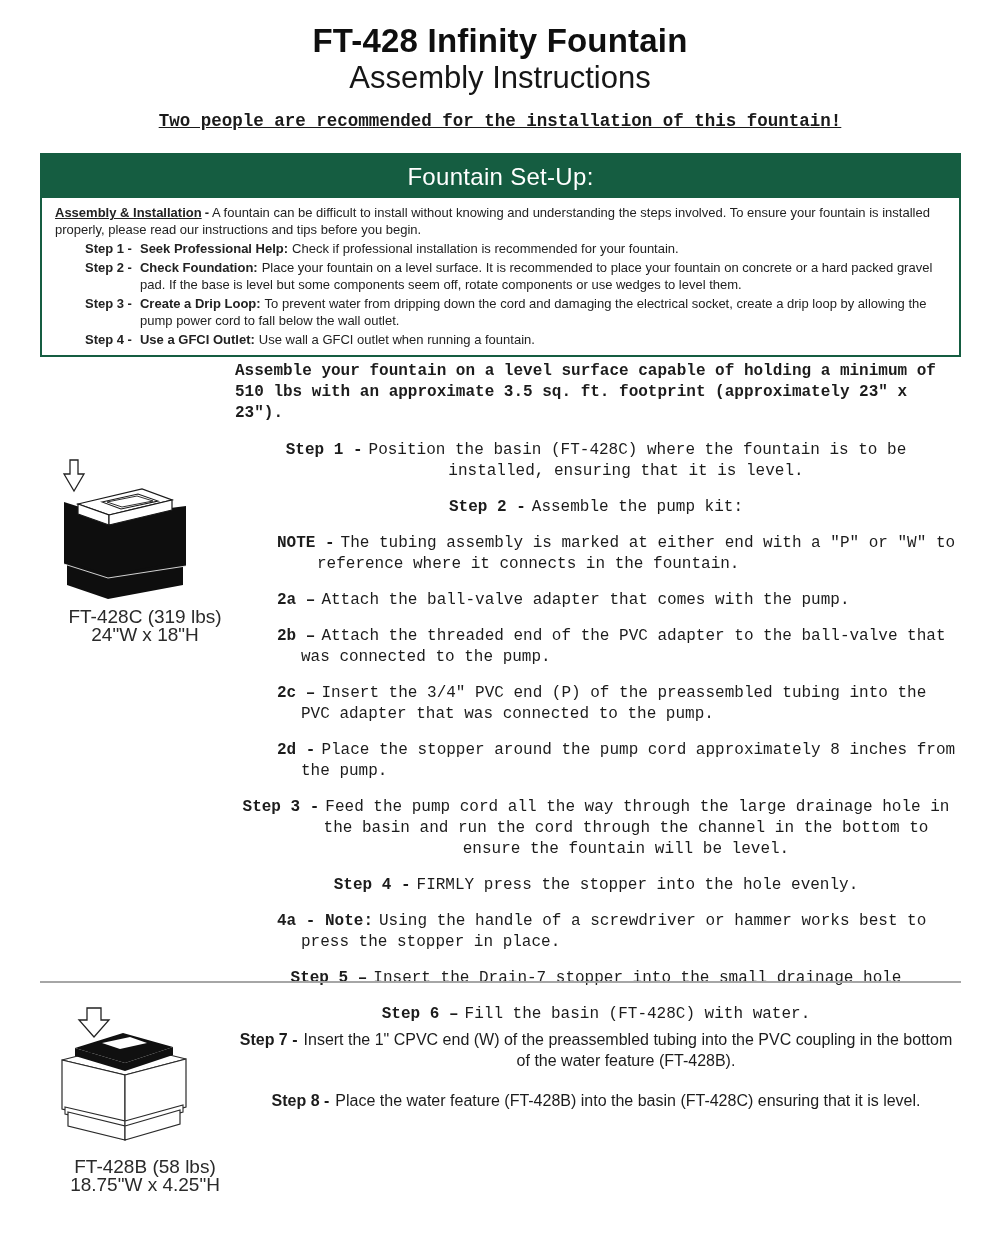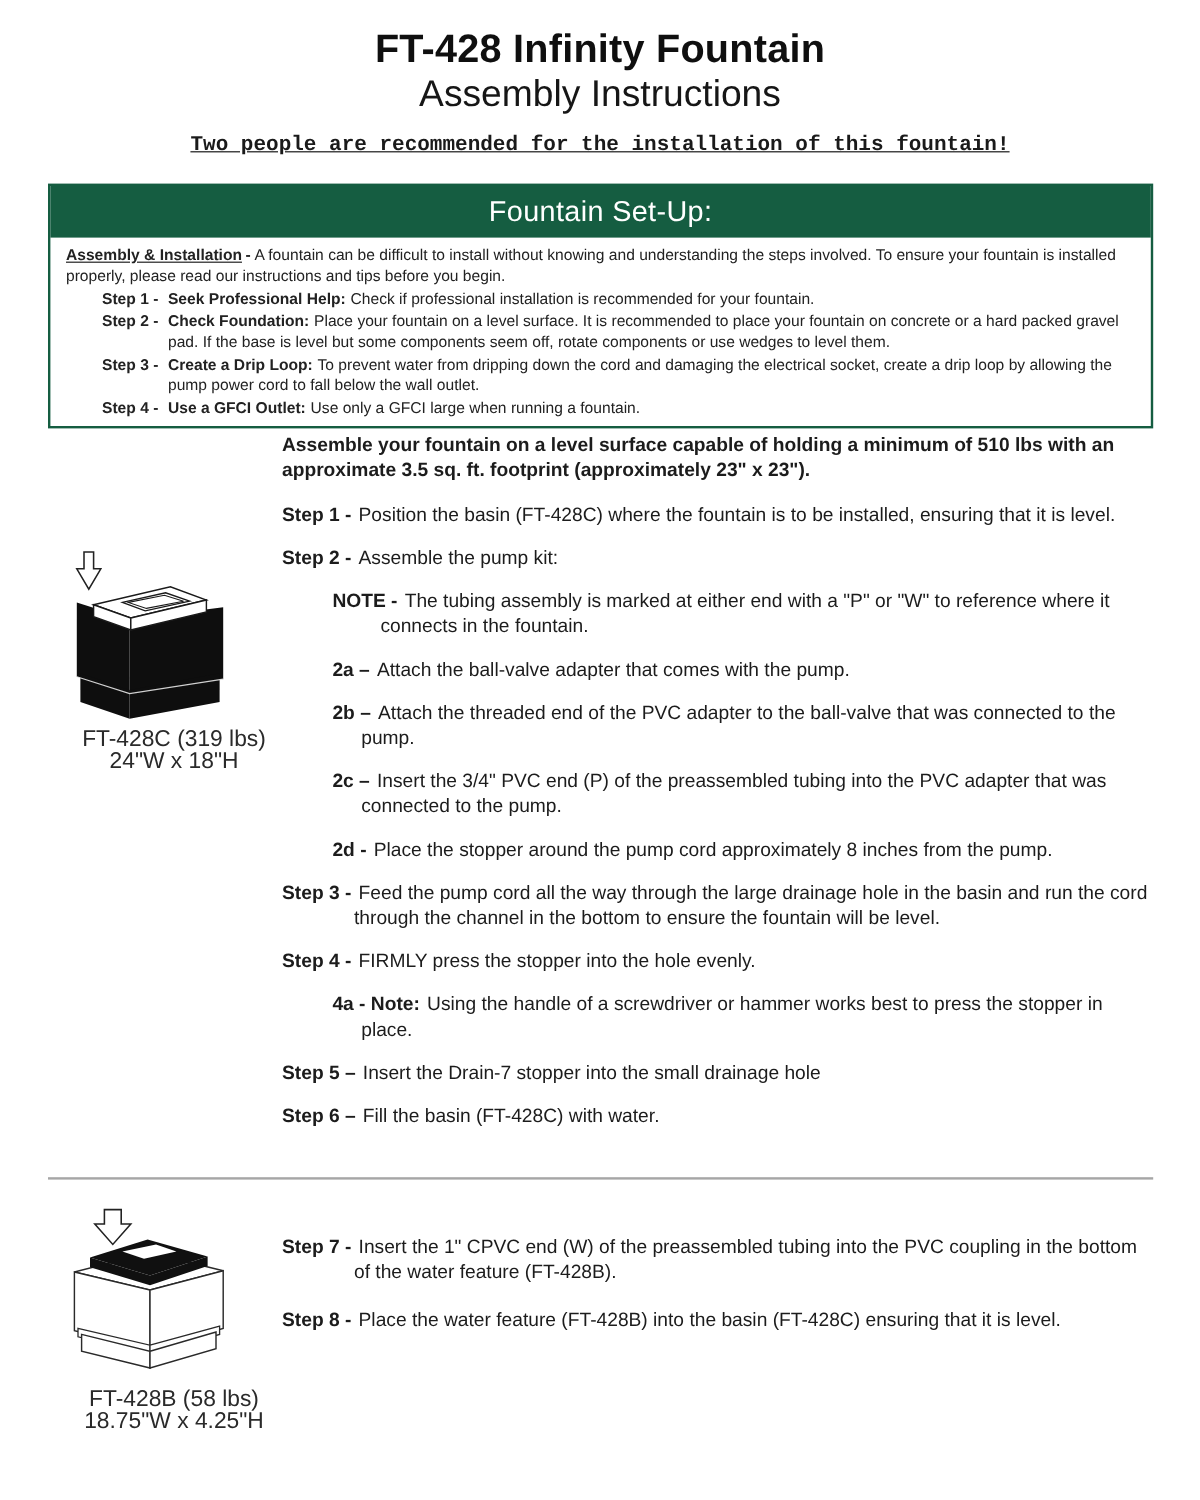--- a/index.html
+++ b/index.html
@@ -41,26 +41,26 @@
   .fig2 { top:1006px; }
   .fig svg { display:block; }
   .fig1 svg { margin-left:20px; }
   .fig2 svg { margin-left:15px; }
   .caption { font-size:19px; line-height:18px; color:#2a2a2a; }
   .cap1 { margin-top:8px; }
   .cap2 { margin-top:12px; }
 
   
   .steps-col { position:absolute; left:235px; width:722px; font-size:16px; line-height:21px; color:#1c1c1c; }
-  .col1 { top:361px; }
+  .col1 { top:361px;font-family:Liberation Mono, monospace; }
   .col2 { top:1029px; }
   .main-intro { font-weight:bold; margin:0 0 16px 0; }
   .row { margin:0 0 15px 0; }
   .col2 .row { margin-bottom:19px; }
-  .lvl1 { padding-left:60px; text-indent:-60px; }
+  .lvl1 { padding-left:60px; text-indent:-60px;text-align:center; }
   .note { margin-left:42px; padding-left:40px; text-indent:-40px; }
   .sub  { margin-left:42px; padding-left:24px; text-indent:-24px; }
   .row .lbl { font-weight:bold; padding-right:6px; }
 
   .divider { position:absolute; left:40px; top:981px; width:921px; height:2px; background:#a6a6a6; }
 </style>
 </head>
 <body>
 
 <div class="page">
@@ -80,21 +80,21 @@
       <div class="setup-step">
         <span class="lbl">Step 1 -</span><span class="bld">Seek Professional Help:</span><span>Check if professional installation is recommended for your fountain.</span>
       </div>
       <div class="setup-step">
         <span class="lbl">Step 2 -</span><span class="bld">Check Foundation:</span><span>Place your fountain on a level surface. It is recommended to place your fountain on concrete or a hard packed gravel pad. If the base is level but some components seem off, rotate components or use wedges to level them.</span>
       </div>
       <div class="setup-step">
         <span class="lbl">Step 3 -</span><span class="bld">Create a Drip Loop:</span><span>To prevent water from dripping down the cord and damaging the electrical socket, create a drip loop by allowing the pump power cord to fall below the wall outlet.</span>
       </div>
       <div class="setup-step">
-        <span class="lbl">Step 4 -</span><span class="bld">Use a GFCI Outlet:</span><span>Use only a GFCI large when running a fountain.</span>
+        <span class="lbl">Step 4 -</span><span class="bld">Use a GFCI Outlet:</span><span>Use wall a GFCI outlet when running a fountain.</span>
       </div>
     </div>
   </section>
 
   <figure class="fig fig1">
     <svg width="130" height="142" viewBox="0 0 130 142">
 
       <g>
         <polygon points="4,44 48,58 48,120 4,106" fill="#0e0e0e"></polygon>
         <polygon points="48,58 126,48 126,108 48,120" fill="#0e0e0e"></polygon>

